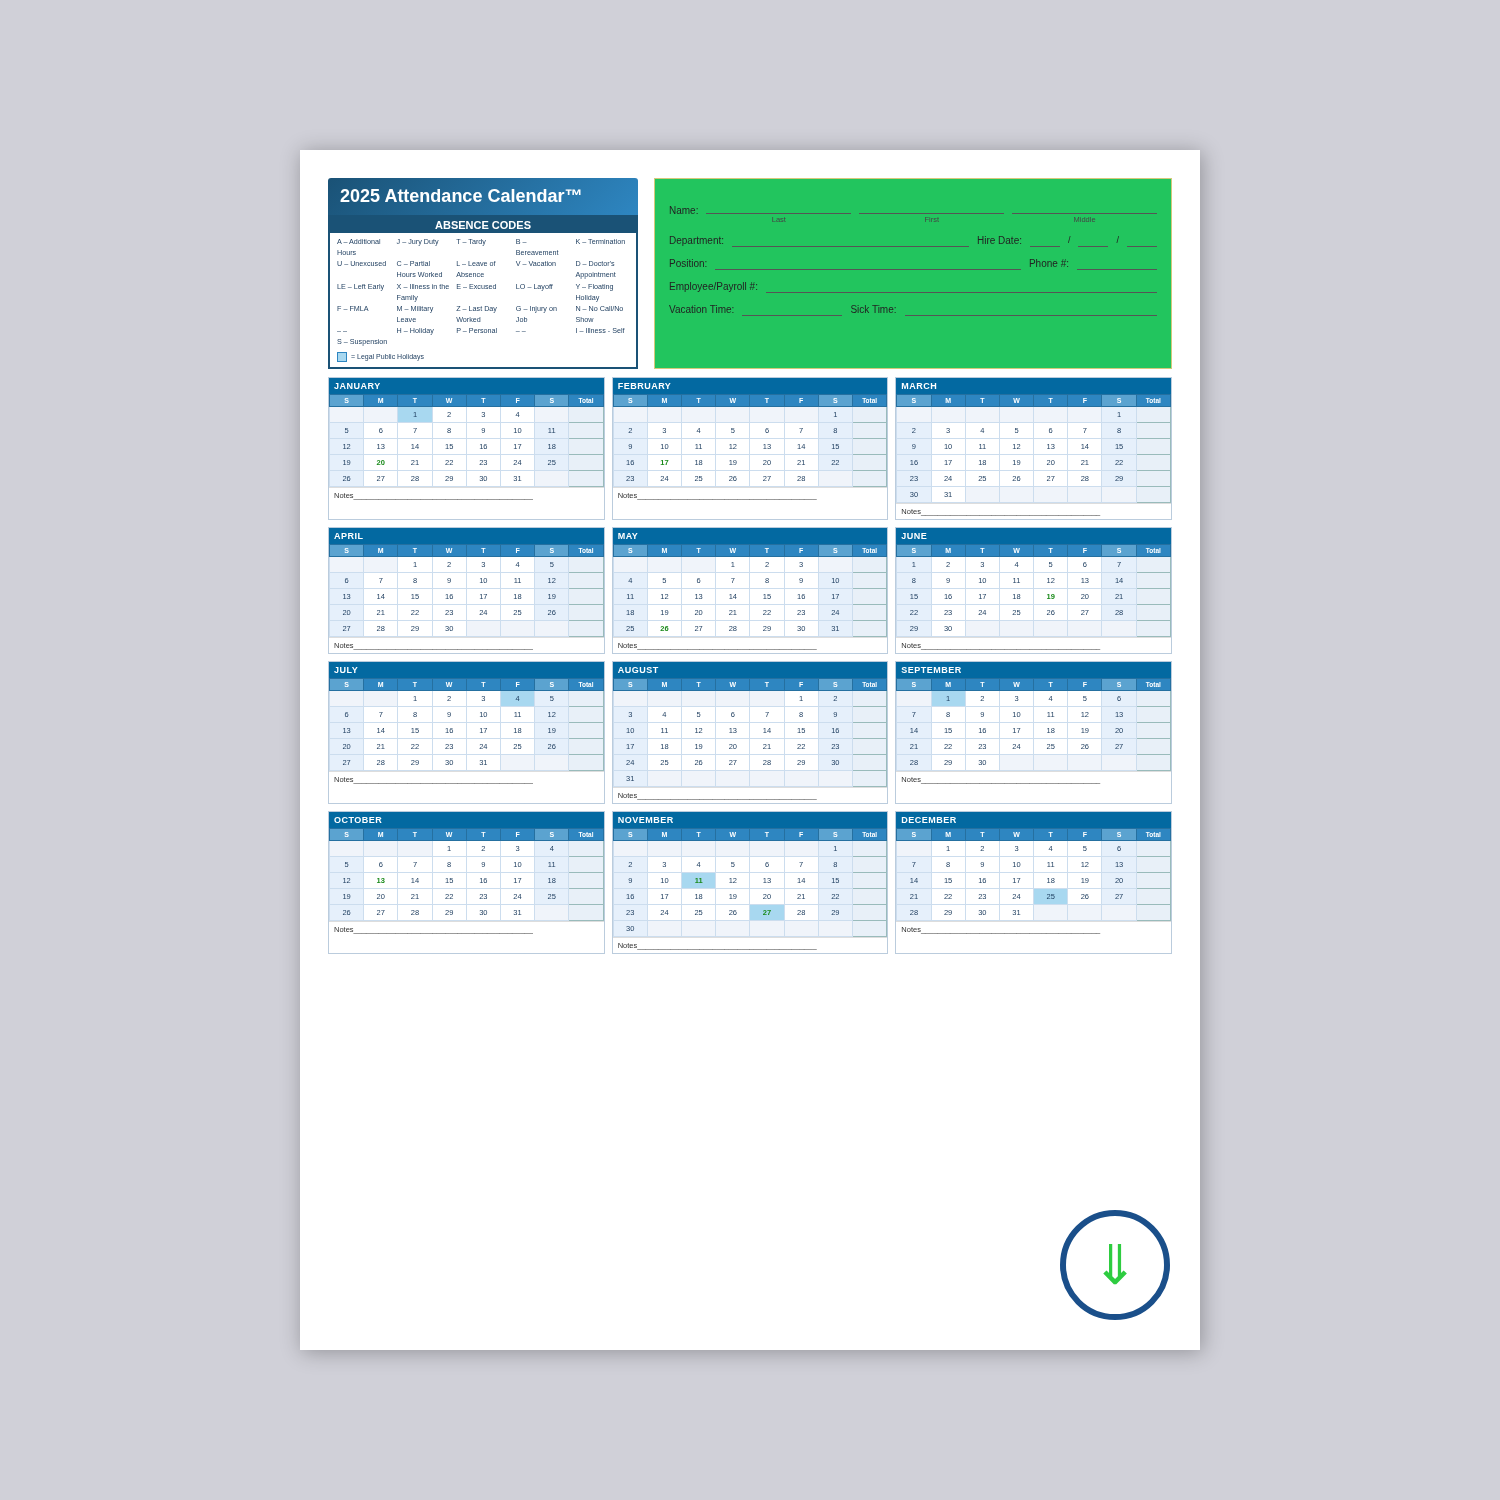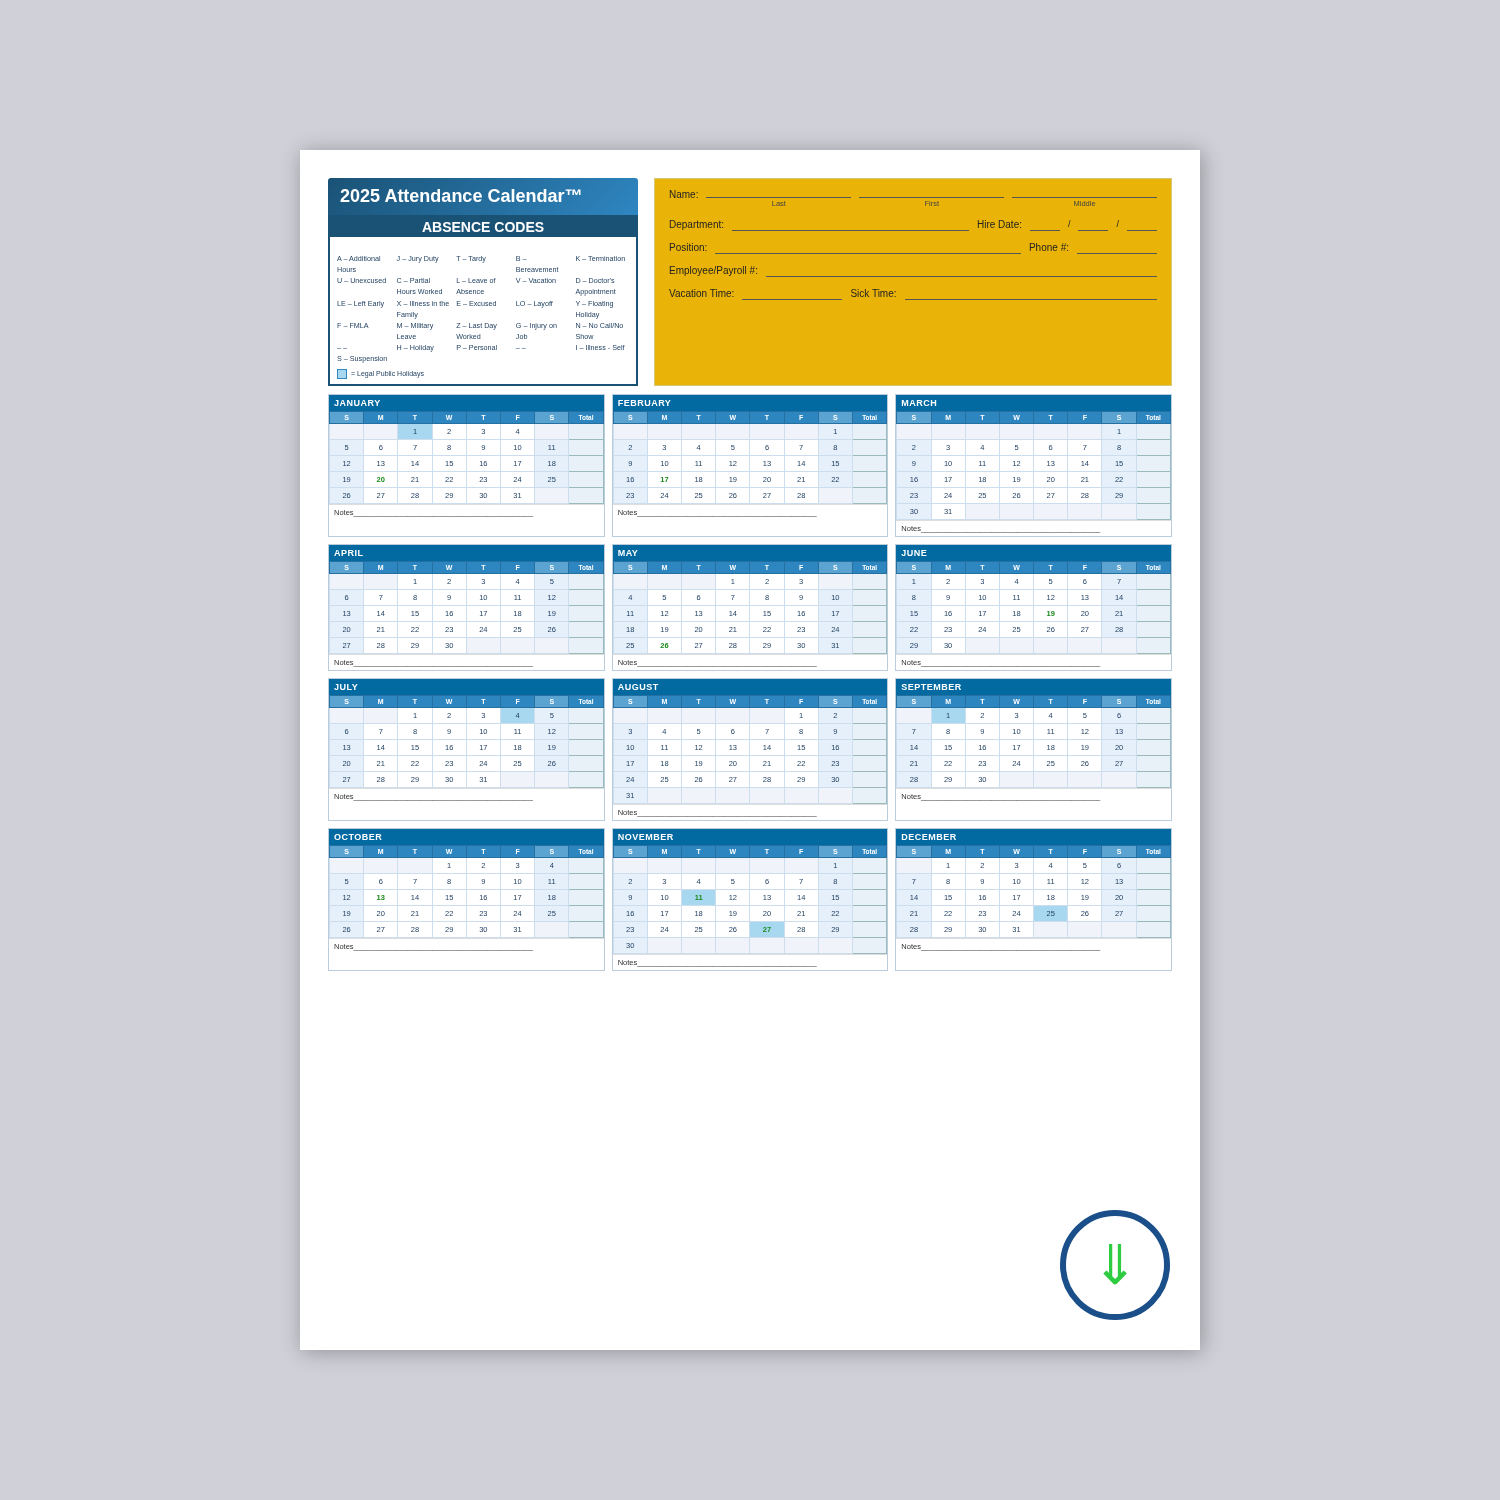--- a/index.html
+++ b/index.html
@@ -37,26 +37,26 @@
       border-radius: 3px 3px 0 0;
     }
     .absence-codes-box {
       border: 2px solid #1a5276;
       padding: 5px 7px;
       font-size: 7.5px;
       color: #1a3a5c;
     }
     .absence-codes-title {
       font-weight: bold;
-      font-size: 14px;
+      font-size: 11px;
       text-align: center;
       background: #1a5276;
       color: white;
       padding: 2px 4px;
-      margin: -5px -7px 16px -7px;
+      margin: -5px -7px 3px -7px;
     }
     .codes-grid {
       display: grid;
       grid-template-columns: 1fr 1fr 1fr 1fr 1fr;
       gap: 0 6px;
       line-height: 1.55;
     }
     .code-item { font-size: 7.2px; color: #1a3a5c; }
     .holiday-note {
       display: flex;
@@ -68,23 +68,23 @@
     }
     .holiday-box {
       width: 10px;
       height: 10px;
       background: #a8d8f0;
       border: 1px solid #2e86c1;
       flex-shrink: 0;
     }
     .right-header {
       flex: 1;
-      background: #eab308;
+      background: #22c55e;
       border: 1px solid #d4c97a;
-      padding: 10px 14px;
+      padding: 26px 14px;
       font-size: 10px;
       color: #222;
     }
     .form-row {
       display: flex;
       align-items: center;
       margin-bottom: 9px;
       gap: 8px;
     }
     .form-label { font-size: 10px; white-space: nowrap; }

